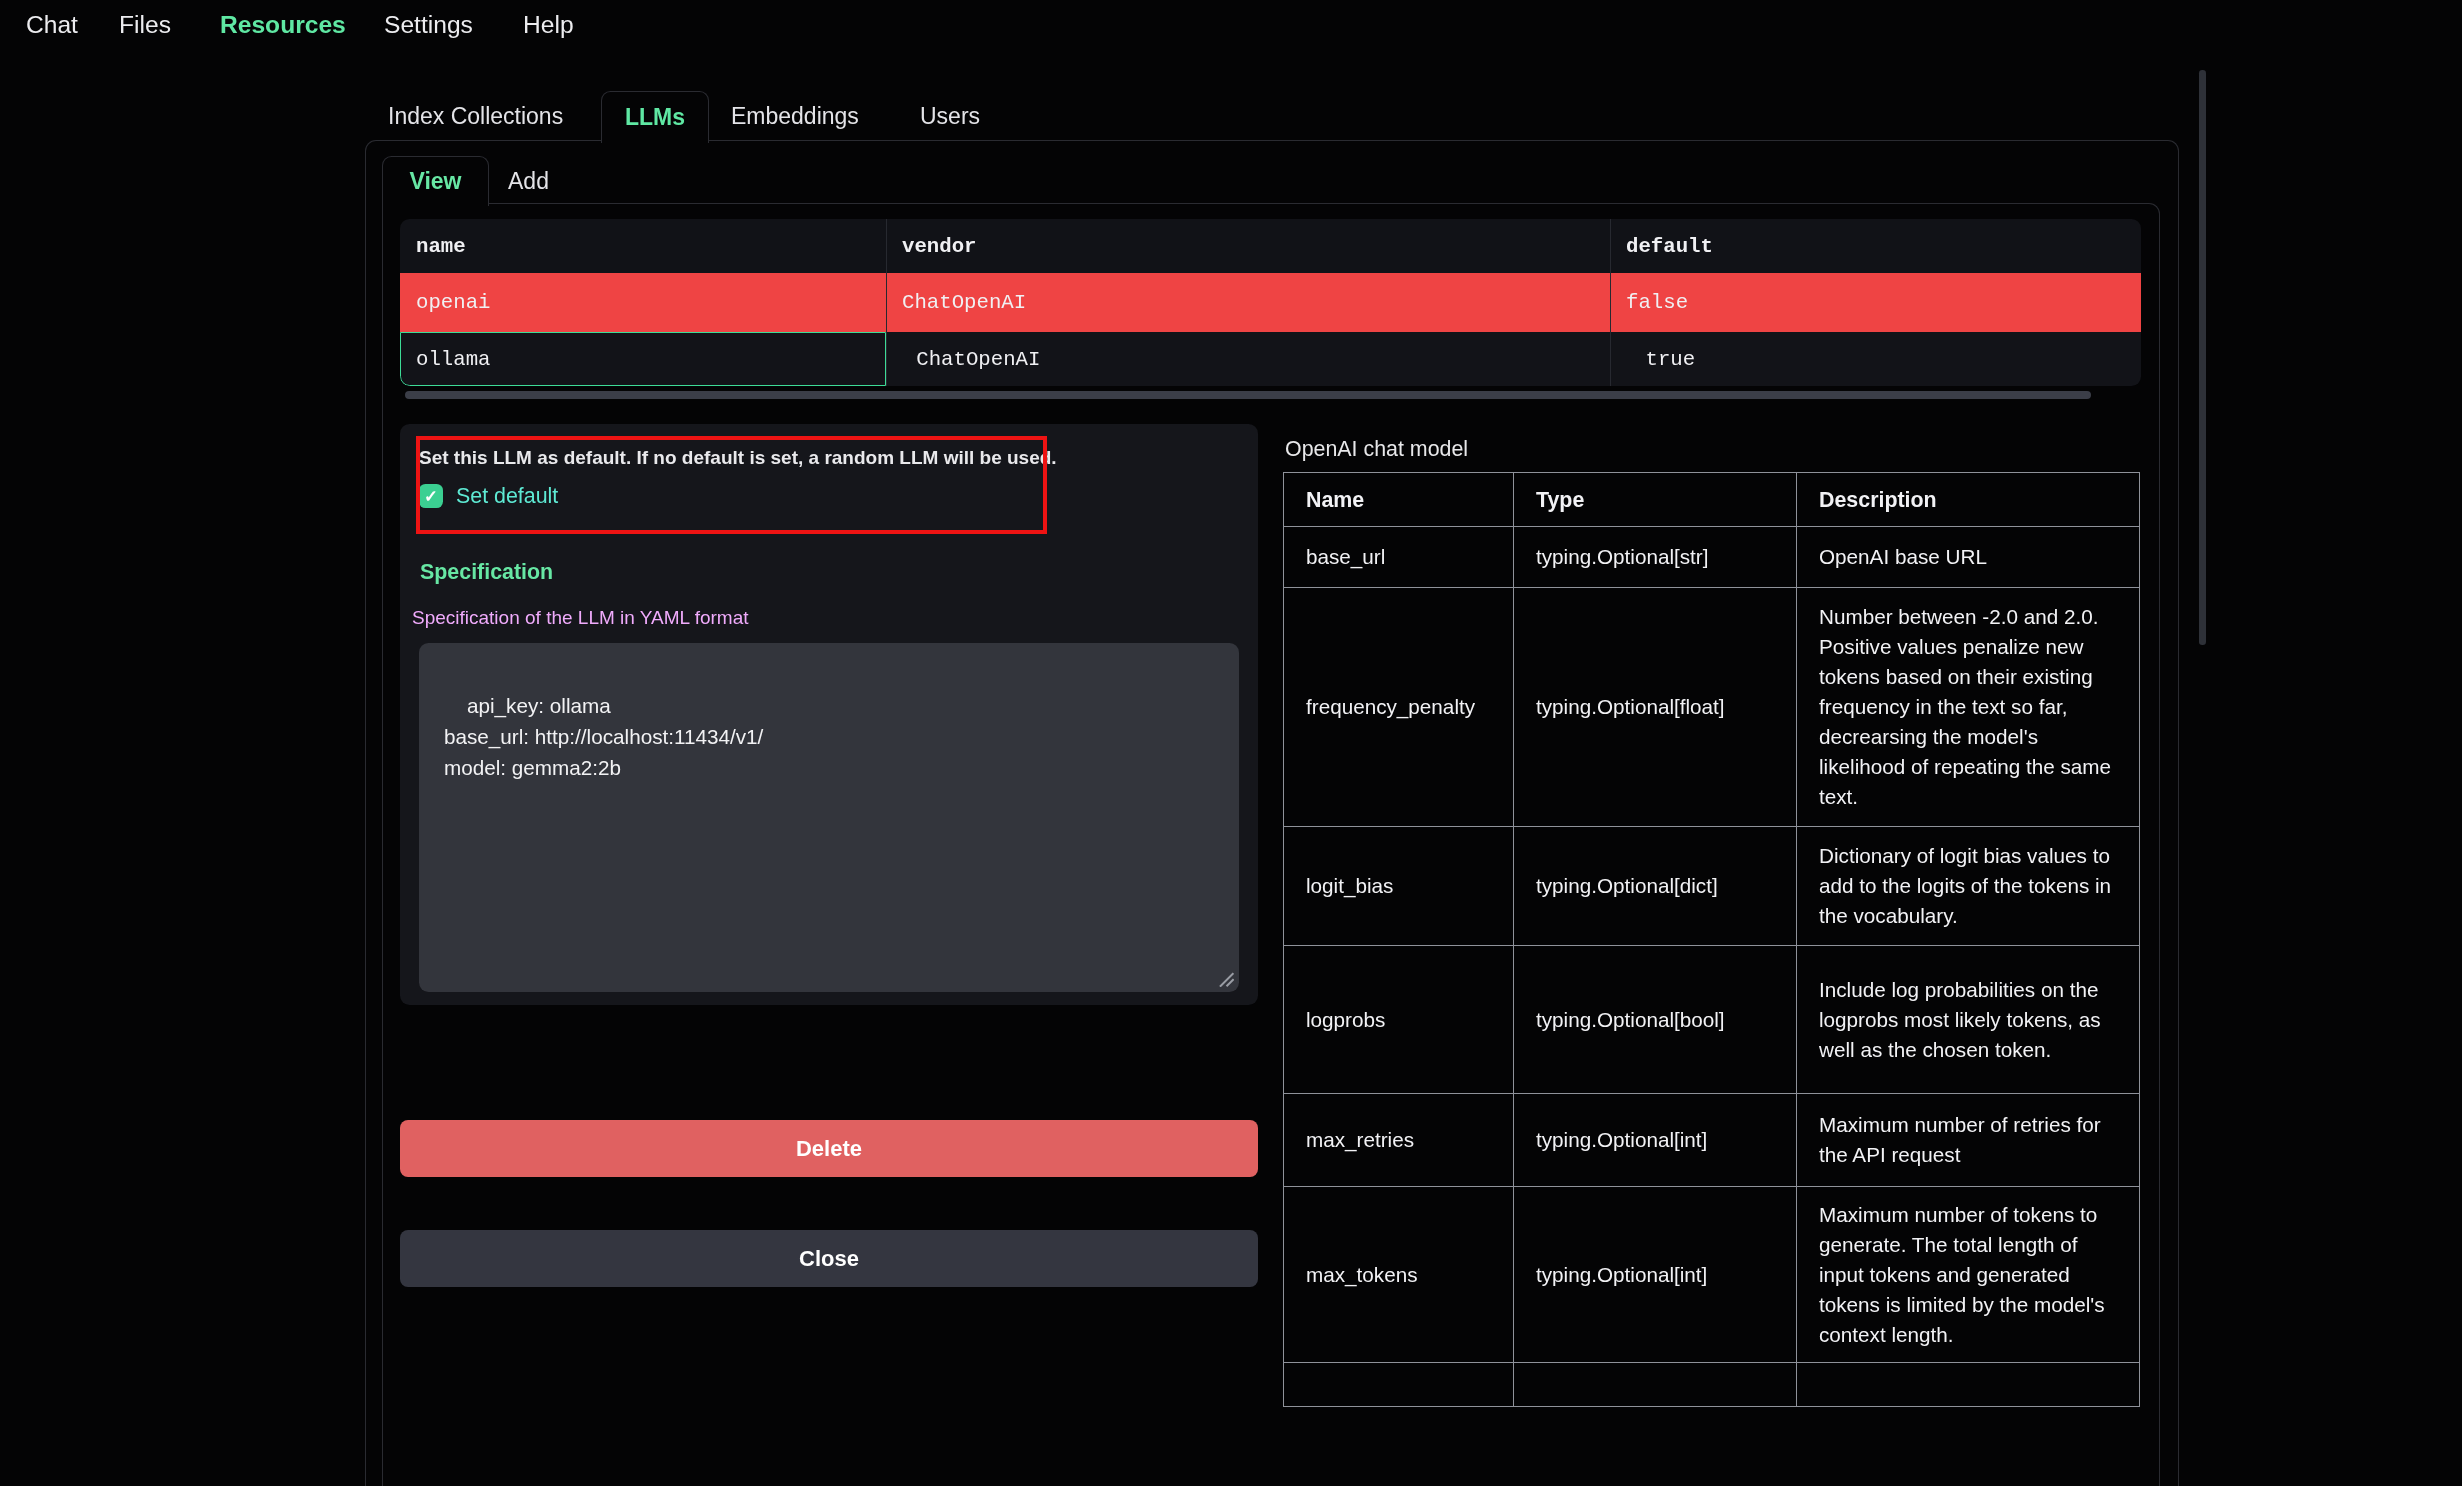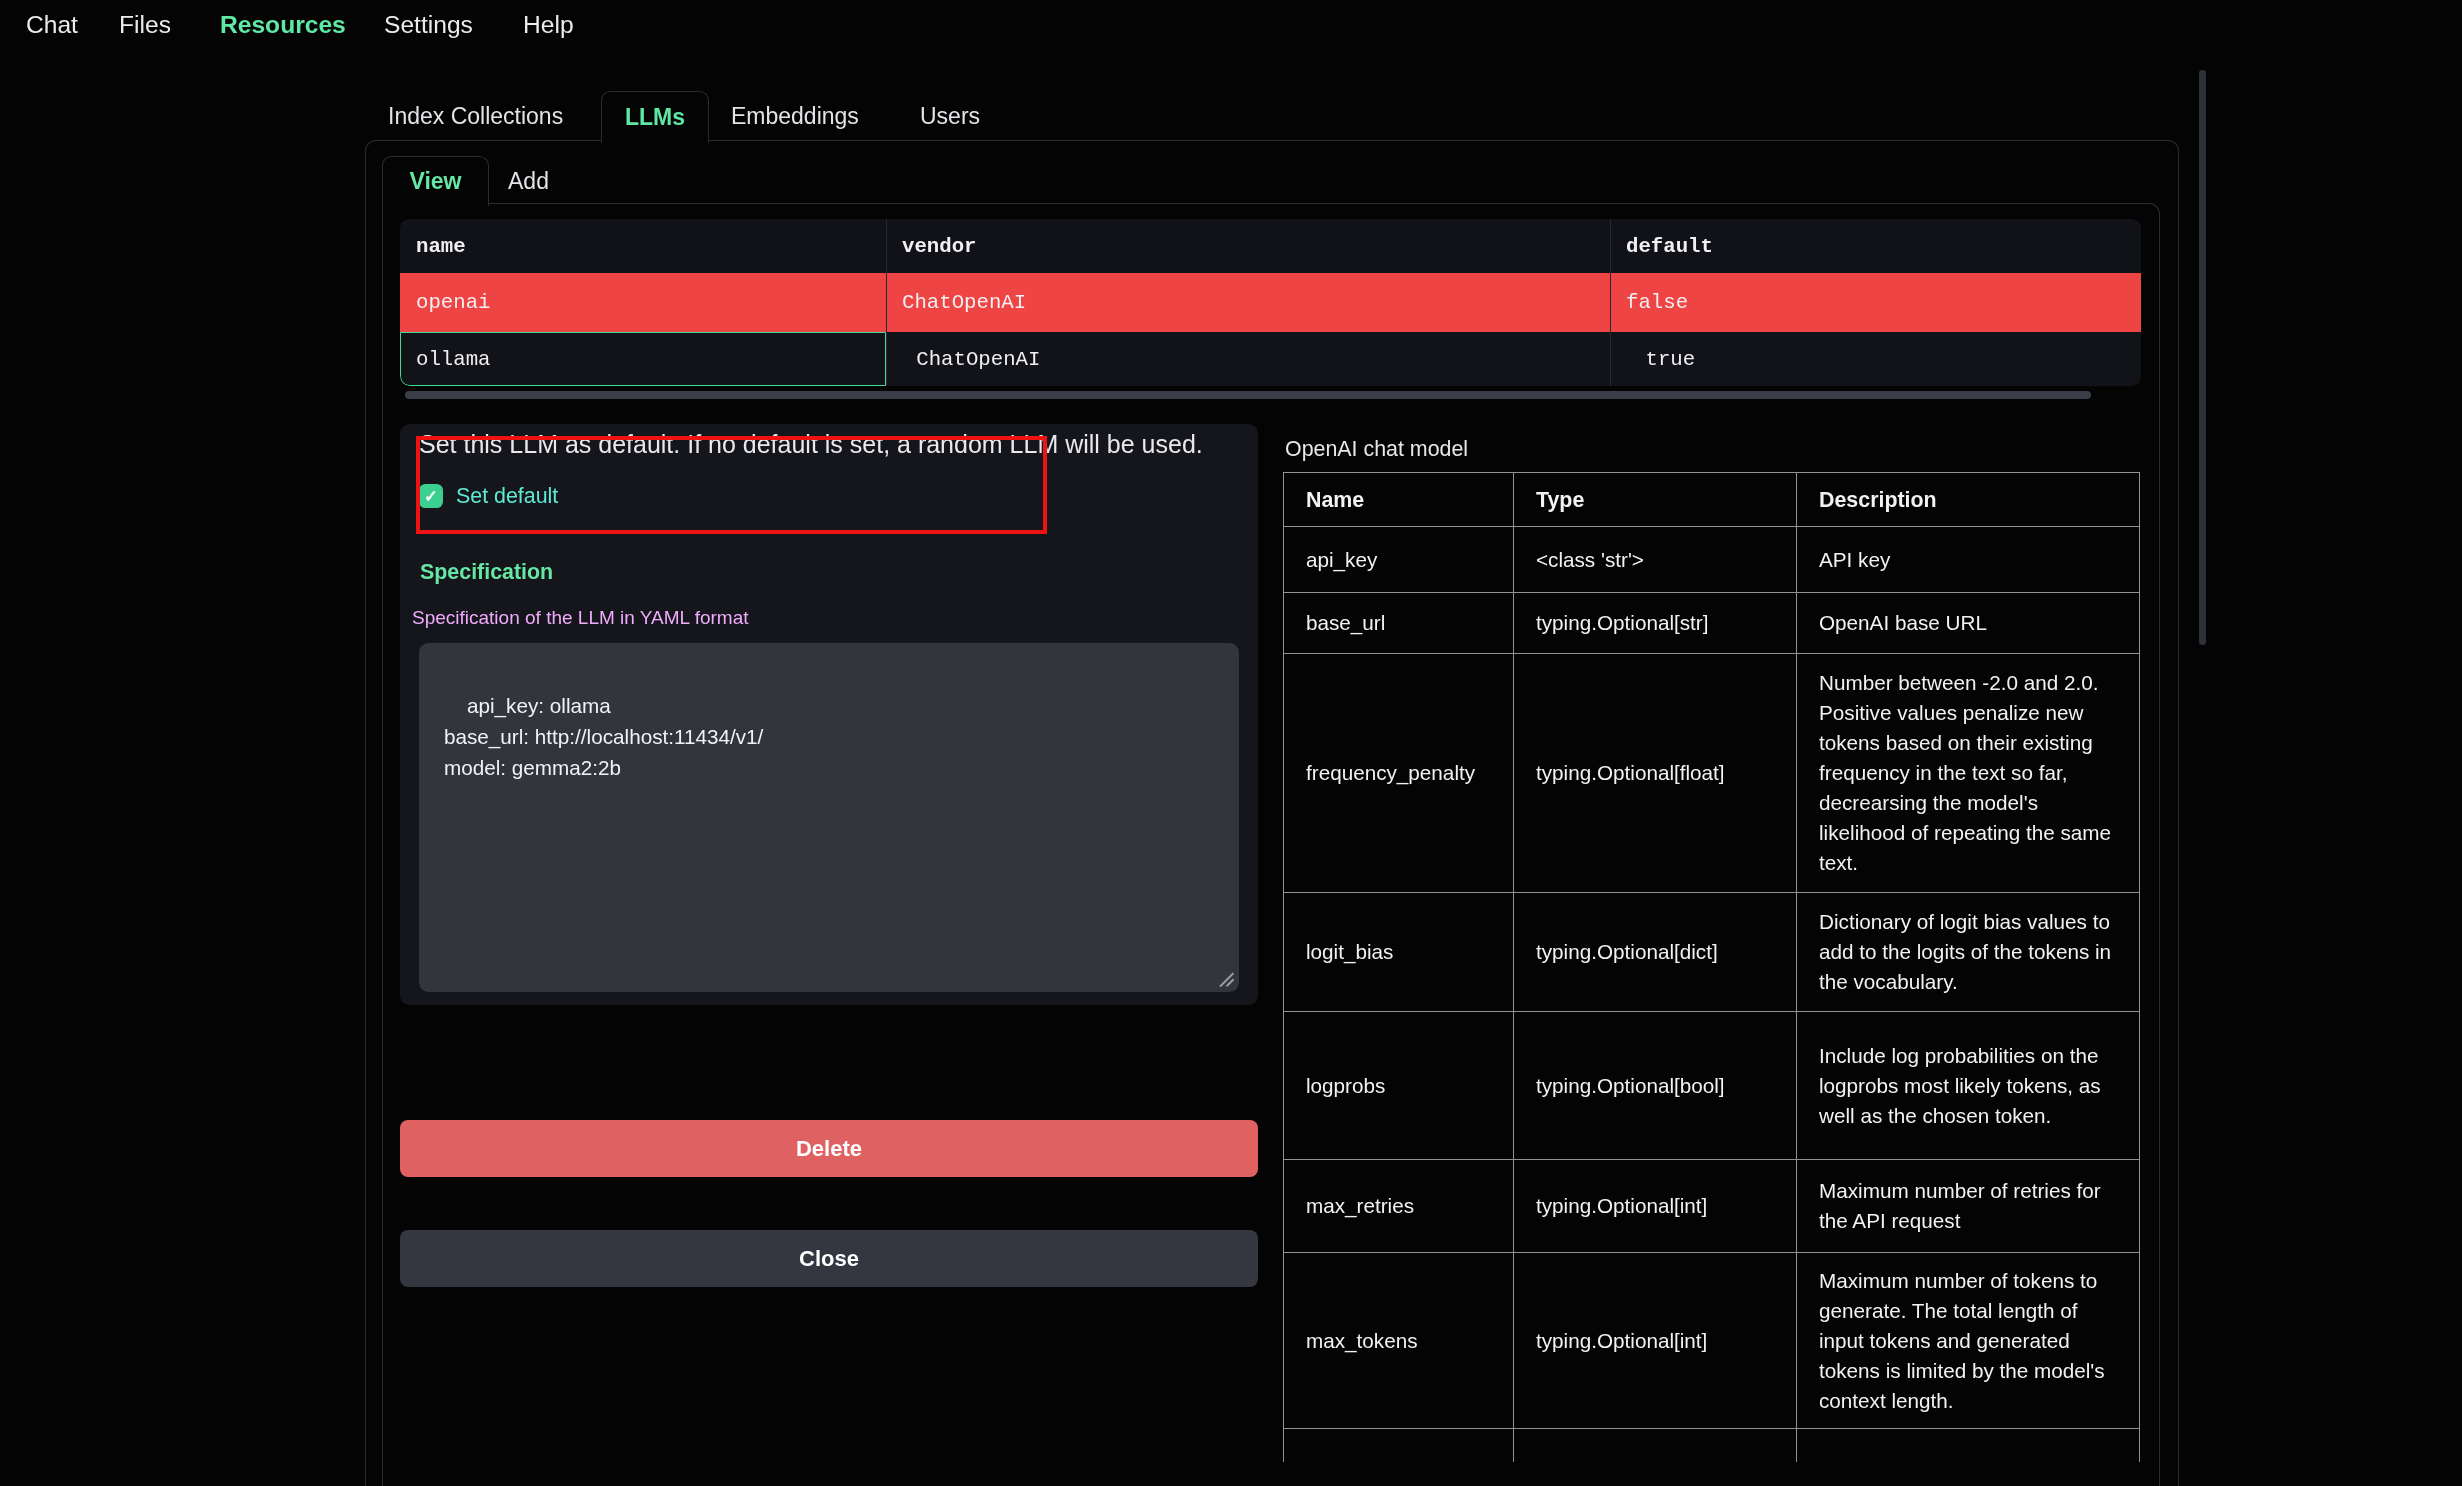--- a/index.html
+++ b/index.html
@@ -31,21 +31,21 @@
   .lt-head{height:54px;background:#111217;font-weight:700;}
   .lt-r0{height:59px;background:#ef4444;cursor:pointer;}
   .lt-r1{height:54px;background:#121318;cursor:pointer;gap:32px;}
   .lt-sep{position:absolute;top:0;width:0.8px;height:167px;background:#272930;}
   #row-highlight{position:absolute;left:0;top:113px;width:486px;height:54px;box-sizing:border-box;
                  border:1.6px solid #3ddc97;border-radius:0 0 0 9.5px;pointer-events:none;}
   #h-scrollbar{left:405px;top:391px;width:1686px;height:8px;border-radius:4px;background:#3b3e48;z-index:2;cursor:pointer;}
   
   #detail-panel{left:400px;top:424px;width:858px;height:581px;background:#15161b;border-radius:9.5px;z-index:1;}
   #annotation-box{left:416px;top:436px;width:631px;height:98px;border:4px solid #ee1313;box-sizing:border-box;z-index:4;pointer-events:none;}
-  #default-help{left:419px;top:432px;font-size:25px;line-height:24px;color:#e9e9ec;z-index:2;}
+  #default-help{left:419px;top:446px;font-size:19px;line-height:24px;color:#e9e9ec;z-index:2;font-weight:bold;}
   #checkbox{left:419px;top:484px;width:24px;height:24px;border-radius:6.4px;background:#3bd092;z-index:2;cursor:pointer;
             display:flex;align-items:center;justify-content:center;font-size:16.7px;font-weight:700;color:#fff;}
   #checkbox-label{left:456px;top:484px;font-size:21.4px;line-height:24px;color:#5eead4;z-index:2;cursor:pointer;}
   #spec-heading{left:420px;top:560px;font-size:21.4px;font-weight:700;color:#67e7a4;z-index:2;}
   #spec-sublabel{left:412px;top:607px;font-size:19px;color:#f0abfc;z-index:2;}
   #yaml-area{left:419px;top:643px;width:820px;height:349px;background:#33353c;border-radius:9.5px;z-index:2;
              box-sizing:border-box;padding:16px 25px;font-size:20.7px;line-height:31px;color:#f2f2f4;
              white-space:pre-wrap;cursor:text;}
   #resize-grip{position:absolute;right:4.8px;bottom:4.8px;width:16px;height:16px;overflow:hidden;cursor:nwse-resize;}
   #resize-grip i{position:absolute;display:block;height:1.6px;background:#9a9da5;transform:rotate(-45deg);}
@@ -138,25 +138,20 @@
           <col style="width:230px">
           <col style="width:283px">
           <col style="width:343px">
         </colgroup>
       <tbody>
           <tr style="height:54px">
         <th>Name</th>
         <th>Type</th>
         <th>Description</th>
       </tr>
-      <tr style="height:66px">
-        <td>api_key</td>
-        <td>&lt;class 'str'&gt;</td>
-        <td>API key</td>
-      </tr>
       <tr style="height:61px">
         <td>base_url</td>
         <td>typing.Optional[str]</td>
         <td>OpenAI base URL</td>
       </tr>
       <tr style="height:239px">
         <td>frequency_penalty</td>
         <td>typing.Optional[float]</td>
         <td>Number between -2.0 and 2.0. Positive values penalize new tokens based on their existing frequency in the text so far, decrearsing the model's likelihood of repeating the same text.</td>
       </tr>

